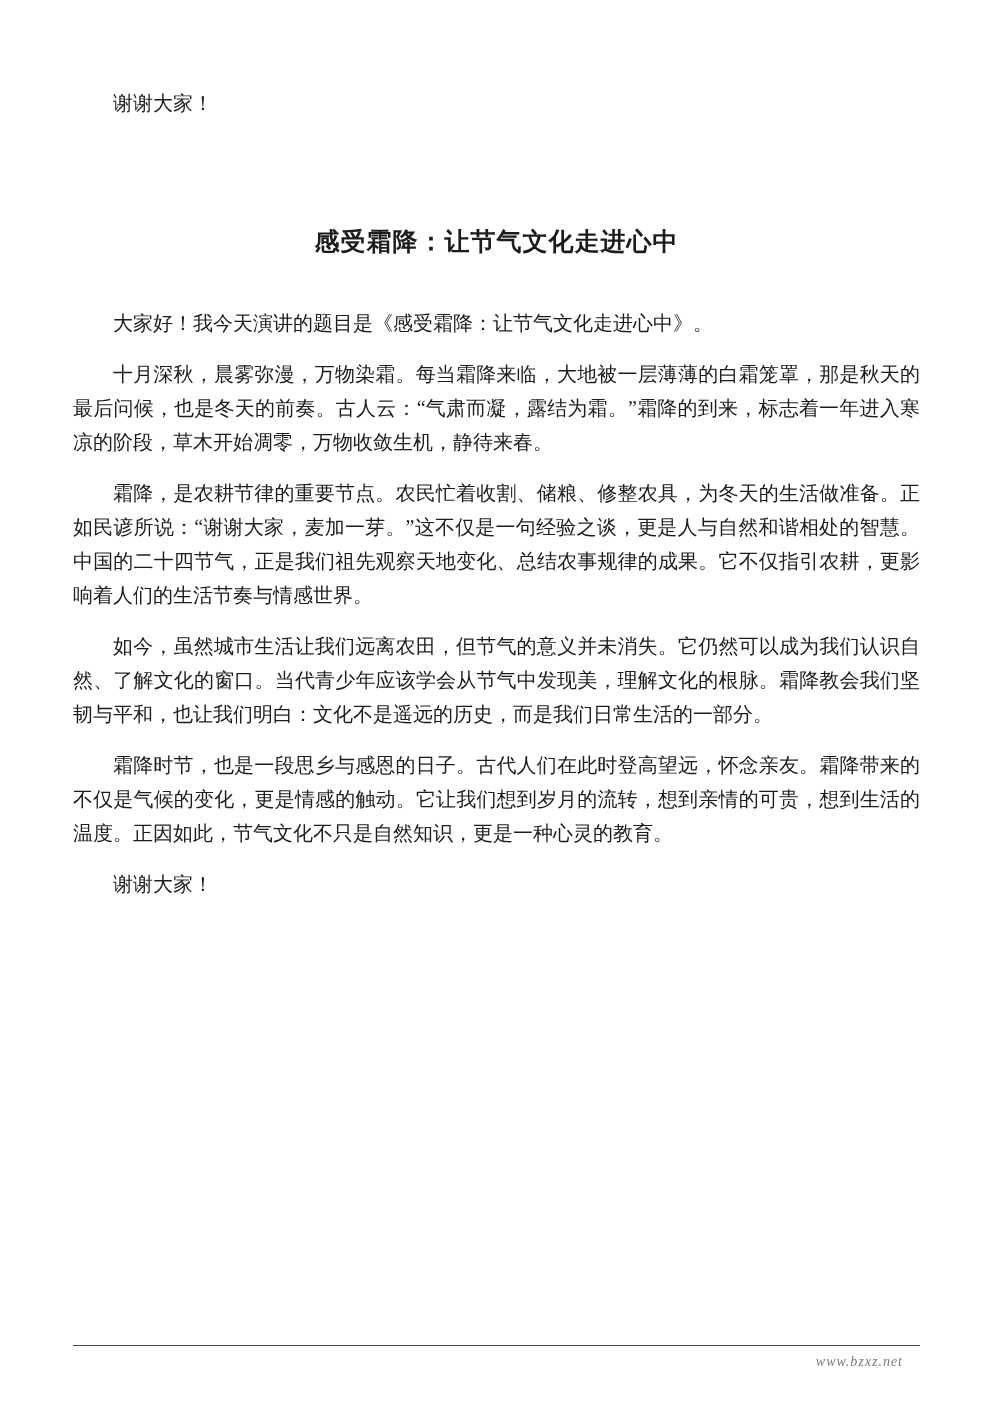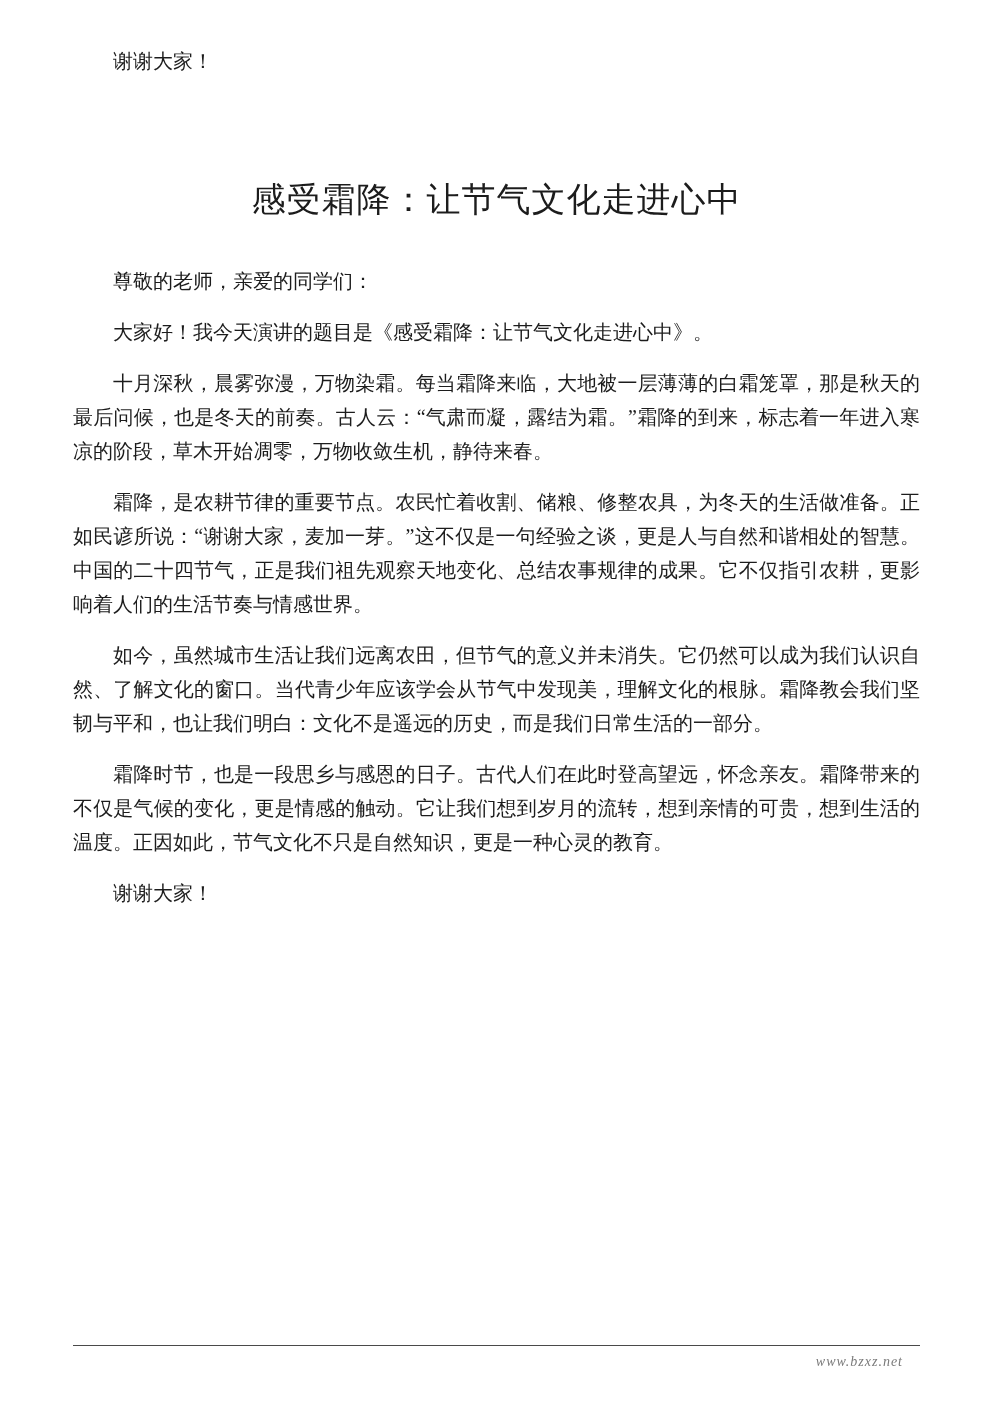--- a/index.html
+++ b/index.html
@@ -10,34 +10,34 @@
     position: relative;
     width: 993px;
     height: 1404px;
     background: #ffffff;
     font-family: "Liberation Serif", "DejaVu Serif", serif;
     color: #1c1c1c;
     overflow: hidden;
   }
 
   .content {
-    padding: 44px 73px 0 73px;
+    padding: 86px 73px 0 73px;
   }
 
   .closing-top {
     font-size: 20px;
     line-height: 34px;
     text-indent: 2em;
     text-align: justify;
   }
 
   .doc-title {
-    font-size: 34px;
+    font-size: 25px;
     line-height: 40px;
-    font-weight: normal;
+    font-weight: bold;
     text-align: center;
     letter-spacing: 1px;
     margin: 102px 0 44px 0;
   }
 
   .body-text p {
     font-size: 20px;
     line-height: 34px;
     text-align: justify;
     text-indent: 2em;
@@ -81,21 +81,20 @@
 <body>
 
 <div class="page">
   <div class="content">
 
     <p class="closing-top">谢谢大家！</p>
 
     <h1 class="doc-title">感受霜降：让节气文化走进心中</h1>
 
     <div class="body-text">
-      <p>尊敬的老师，亲爱的同学们：</p>
       <p>大家好！我今天演讲的题目是《感受霜降：让节气文化走进心中》。</p>
       <p>十月深秋，晨雾弥漫，万物染霜。每当霜降来临，大地被一层薄薄的白霜笼罩，那是秋天的最后问候，也是冬天的前奏。古人云：“气肃而凝，露结为霜。”霜降的到来，标志着一年进入寒凉的阶段，草木开始凋零，万物收敛生机，静待来春。</p>
       <p>霜降，是农耕节律的重要节点。农民忙着收割、储粮、修整农具，为冬天的生活做准备。正如民谚所说：“谢谢大家，麦加一芽。”这不仅是一句经验之谈，更是人与自然和谐相处的智慧。中国的二十四节气，正是我们祖先观察天地变化、总结农事规律的成果。它不仅指引农耕，更影响着人们的生活节奏与情感世界。</p>
       <p>如今，虽然城市生活让我们远离农田，但节气的意义并未消失。它仍然可以成为我们认识自然、了解文化的窗口。当代青少年应该学会从节气中发现美，理解文化的根脉。霜降教会我们坚韧与平和，也让我们明白：文化不是遥远的历史，而是我们日常生活的一部分。</p>
       <p>霜降时节，也是一段思乡与感恩的日子。古代人们在此时登高望远，怀念亲友。霜降带来的不仅是气候的变化，更是情感的触动。它让我们想到岁月的流转，想到亲情的可贵，想到生活的温度。正因如此，节气文化不只是自然知识，更是一种心灵的教育。</p>
       <p>谢谢大家！</p>
     </div>
   </div>
 
 

